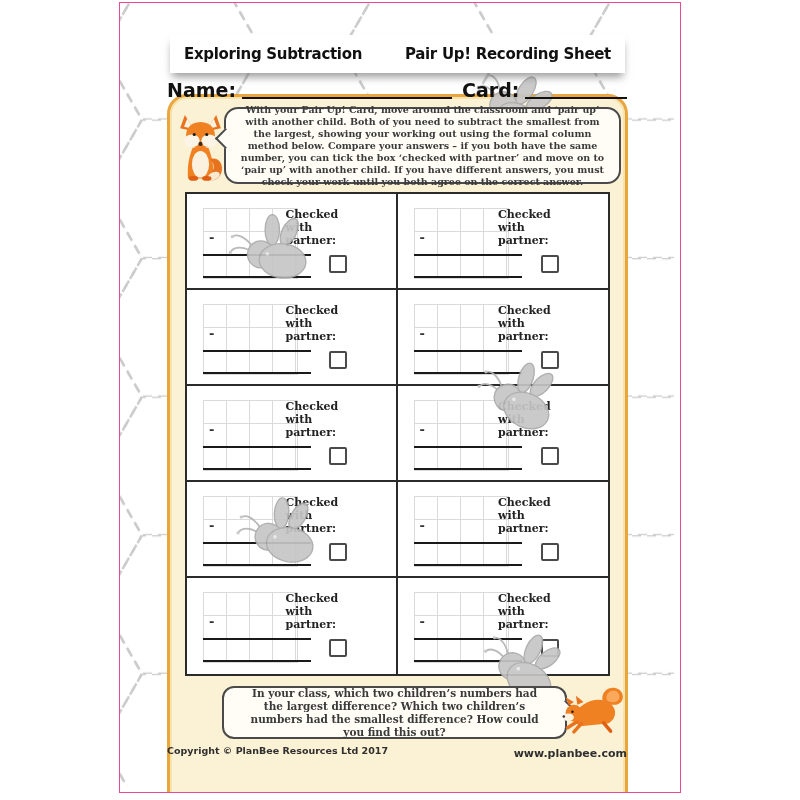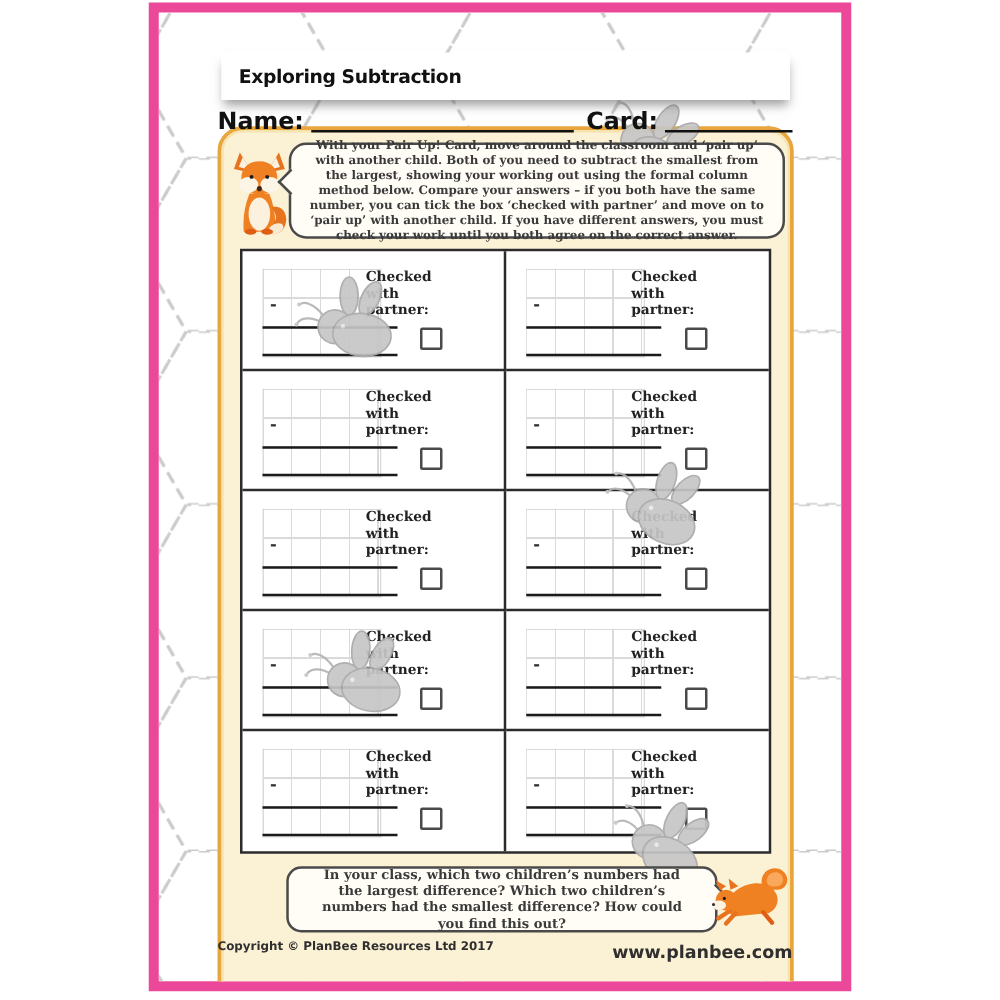--- a/index.html
+++ b/index.html
@@ -1,20 +1,20 @@
 <!DOCTYPE html>
 <html><head>
 <meta charset="utf-8">
 <style>
   html,body{margin:0;padding:0;background:#fff;}
   .canvas{position:relative;width:800px;height:800px;background:#ffffff;overflow:hidden;
           font-family:"Liberation Sans",sans-serif;}
   
   .board{position:absolute;left:119px;top:2px;width:562px;height:791px;
-         border:8px solid #ec4899;background:#ffffff;box-sizing:border-box;overflow:hidden;}
+         border:1px solid #ec4899;background:#ffffff;box-sizing:border-box;overflow:hidden;}
   .hexes{position:absolute;left:0;top:0;width:554px;height:783px;z-index:0;}
 
   
   .header-bar{position:absolute;left:50px;top:32px;width:455px;height:38px;background:#ffffff;
               z-index:2;display:flex;align-items:center;justify-content:space-between;
               padding:0 14px;box-sizing:border-box;
               box-shadow:0 6px 8px -2px rgba(90,90,90,.6);}
   .comic{font-family:"DejaVu Sans",sans-serif;font-weight:700;color:#111;}
   .title{font-size:15px;letter-spacing:-0.3px;}
 
@@ -73,21 +73,21 @@
   
   .rabbit{position:absolute;width:92px;height:72px;z-index:1;opacity:.92;}
   .r1{left:347px;top:66px;transform:rotate(20deg);}
   .r2{left:103px;top:210px;transform:rotate(-12deg);}
   .r3{left:351px;top:356px;transform:rotate(6deg);}
   .r4{left:111px;top:493px;transform:rotate(-8deg);}
   .r5{left:356px;top:626px;transform:rotate(14deg);}
 
   .footer-copy{position:absolute;left:47px;top:742px;font-size:9.5px;color:#2f2f2f;z-index:2;}
   .footer-site{position:absolute;left:307px;top:744px;width:200px;text-align:right;
-               font-size:14px;color:#2f2f2f;z-index:2;}
+               font-size:11px;color:#2f2f2f;z-index:2;}
 </style>
 </head>
 <body>
 
 <div class="canvas">
   <div class="board">
 
     <svg class="hexes" width="554" height="783" xmlns="http://www.w3.org/2000/svg">
       <defs>
         <pattern id="hexpat" width="240" height="138.56" patternUnits="userSpaceOnUse" patternTransform="translate(-58,-22)">
@@ -98,20 +98,21 @@
             <path d="M80,138.56 L40,207.84 L-40,207.84 L-80,138.56 L-40,69.28 L40,69.28 Z"></path>
             <path d="M320,138.56 L280,207.84 L200,207.84 L160,138.56 L200,69.28 L280,69.28 Z"></path>
           </g>
         </pattern>
       </defs>
       <rect x="0" y="0" width="554" height="783" fill="url(#hexpat)"></rect>
     </svg>
 
     <div class="header-bar">
       <span class="comic title">Exploring Subtraction</span>
+      <span class="comic title">Pair Up! Recording Sheet</span>
     </div>
 
     <div class="field-row">
       <span class="comic field-label">Name:</span>
       <span class="fill-line name-line"></span>
       <span class="comic field-label">Card:</span>
       <span class="fill-line date-line"></span>
     </div>
 
     <div class="rabbit r1"><svg viewBox="0 0 100 80" width="92" height="72">

